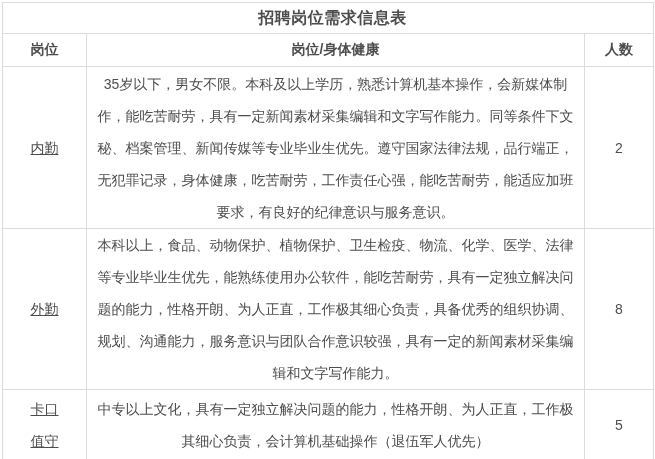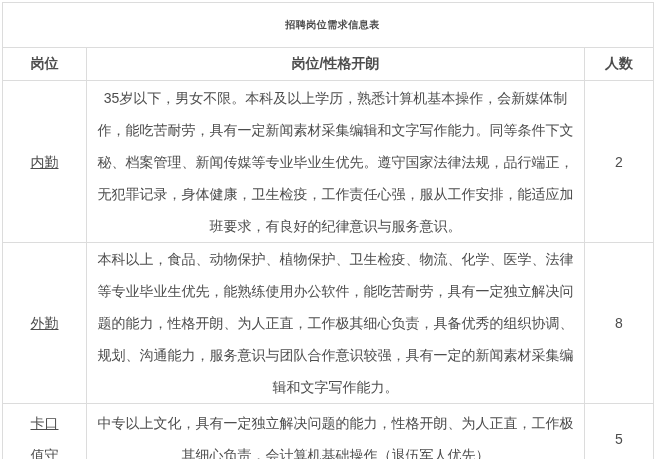--- a/index.html
+++ b/index.html
@@ -31,23 +31,23 @@
     font-size: 14px;
     color: var(--text);
     padding: 0 6px;
     overflow: hidden;
   }
   .col-pos { width: 84px; }
   .col-req { width: 498px; }
   .col-cnt { width: 69px; }
 
   tr.title-row td {
-    height: 45px;
+    height: 31px;
     font-weight: bold;
-    font-size: 10px;
+    font-size: 16px;
     letter-spacing: 0.5px;
     padding-left: 15px;
   }
   tr.header-row th {
     height: 33px;
     font-weight: bold;
   }
   tr.data-row td.req-cell {
     line-height: 32px;
     text-align: center;
@@ -73,26 +73,26 @@
     <col class="col-pos">
     <col class="col-req">
     <col class="col-cnt">
   </colgroup>
   <tbody>
     <tr class="title-row">
       <td colspan="3">招聘岗位需求信息表</td>
     </tr>
     <tr class="header-row">
       <th>岗位</th>
-      <th>岗位/性格开朗</th>
+      <th>岗位/身体健康</th>
       <th>人数</th>
     </tr>
     <tr class="data-row row-0">
       <td class="pos-cell">内勤</td>
-      <td class="req-cell">35岁以下，男女不限。本科及以上学历，熟悉计算机基本操作，会新媒体制作，能吃苦耐劳，具有一定新闻素材采集编辑和文字写作能力。同等条件下文秘、档案管理、新闻传媒等专业毕业生优先。遵守国家法律法规，品行端正，无犯罪记录，身体健康，卫生检疫，工作责任心强，服从工作安排，能适应加班要求，有良好的纪律意识与服务意识。</td>
+      <td class="req-cell">35岁以下，男女不限。本科及以上学历，熟悉计算机基本操作，会新媒体制作，能吃苦耐劳，具有一定新闻素材采集编辑和文字写作能力。同等条件下文秘、档案管理、新闻传媒等专业毕业生优先。遵守国家法律法规，品行端正，无犯罪记录，身体健康，吃苦耐劳，工作责任心强，能吃苦耐劳，能适应加班要求，有良好的纪律意识与服务意识。</td>
       <td class="cnt-cell">2</td>
     </tr>
     <tr class="data-row row-1">
       <td class="pos-cell">外勤</td>
       <td class="req-cell">本科以上，食品、动物保护、植物保护、卫生检疫、物流、化学、医学、法律等专业毕业生优先，能熟练使用办公软件，能吃苦耐劳，具有一定独立解决问题的能力，性格开朗、为人正直，工作极其细心负责，具备优秀的组织协调、规划、沟通能力，服务意识与团队合作意识较强，具有一定的新闻素材采集编辑和文字写作能力。</td>
       <td class="cnt-cell">8</td>
     </tr>
     <tr class="data-row row-2">
       <td class="pos-cell">卡口
 值守</td>

